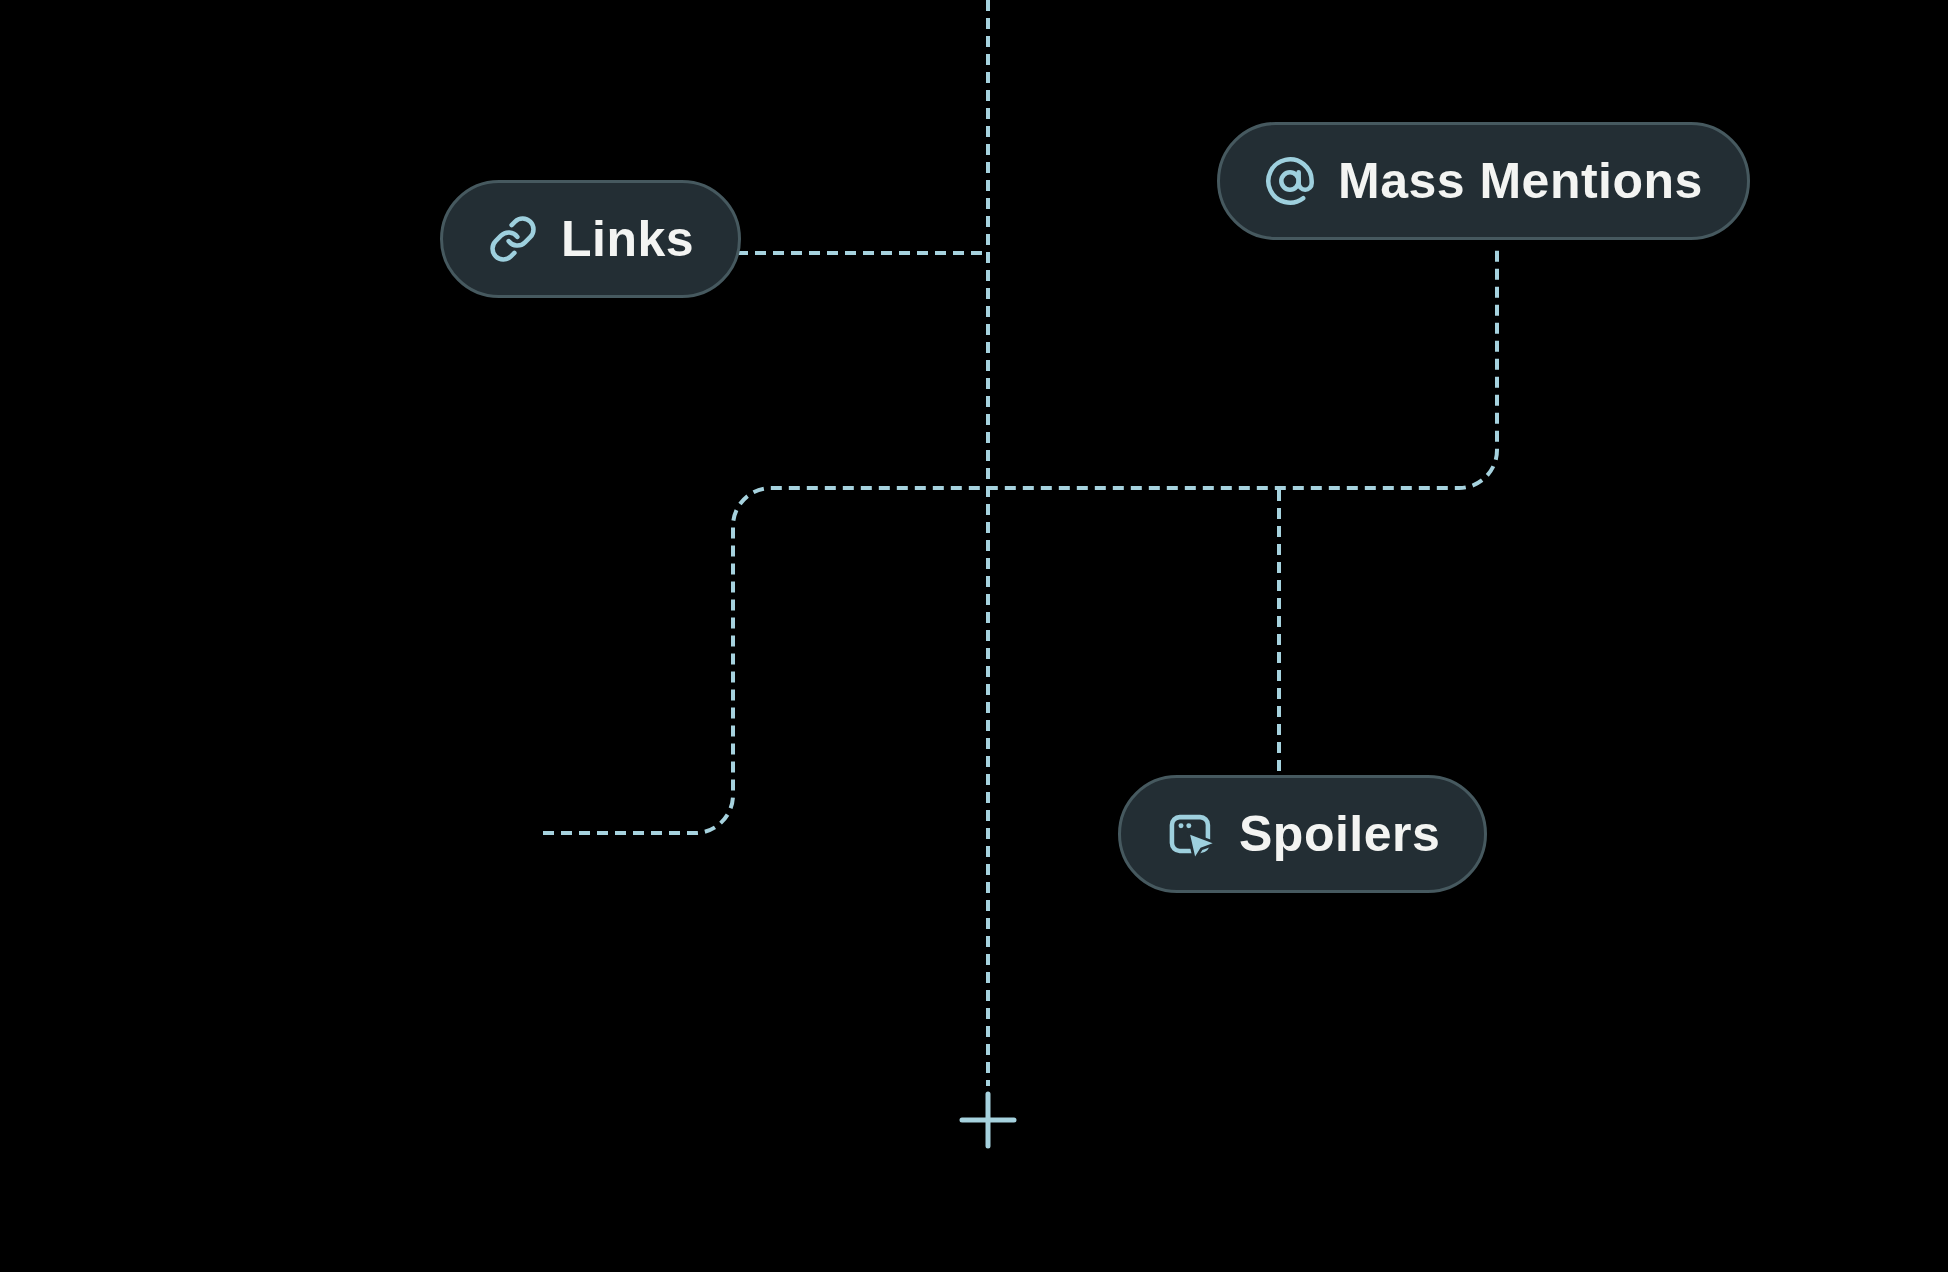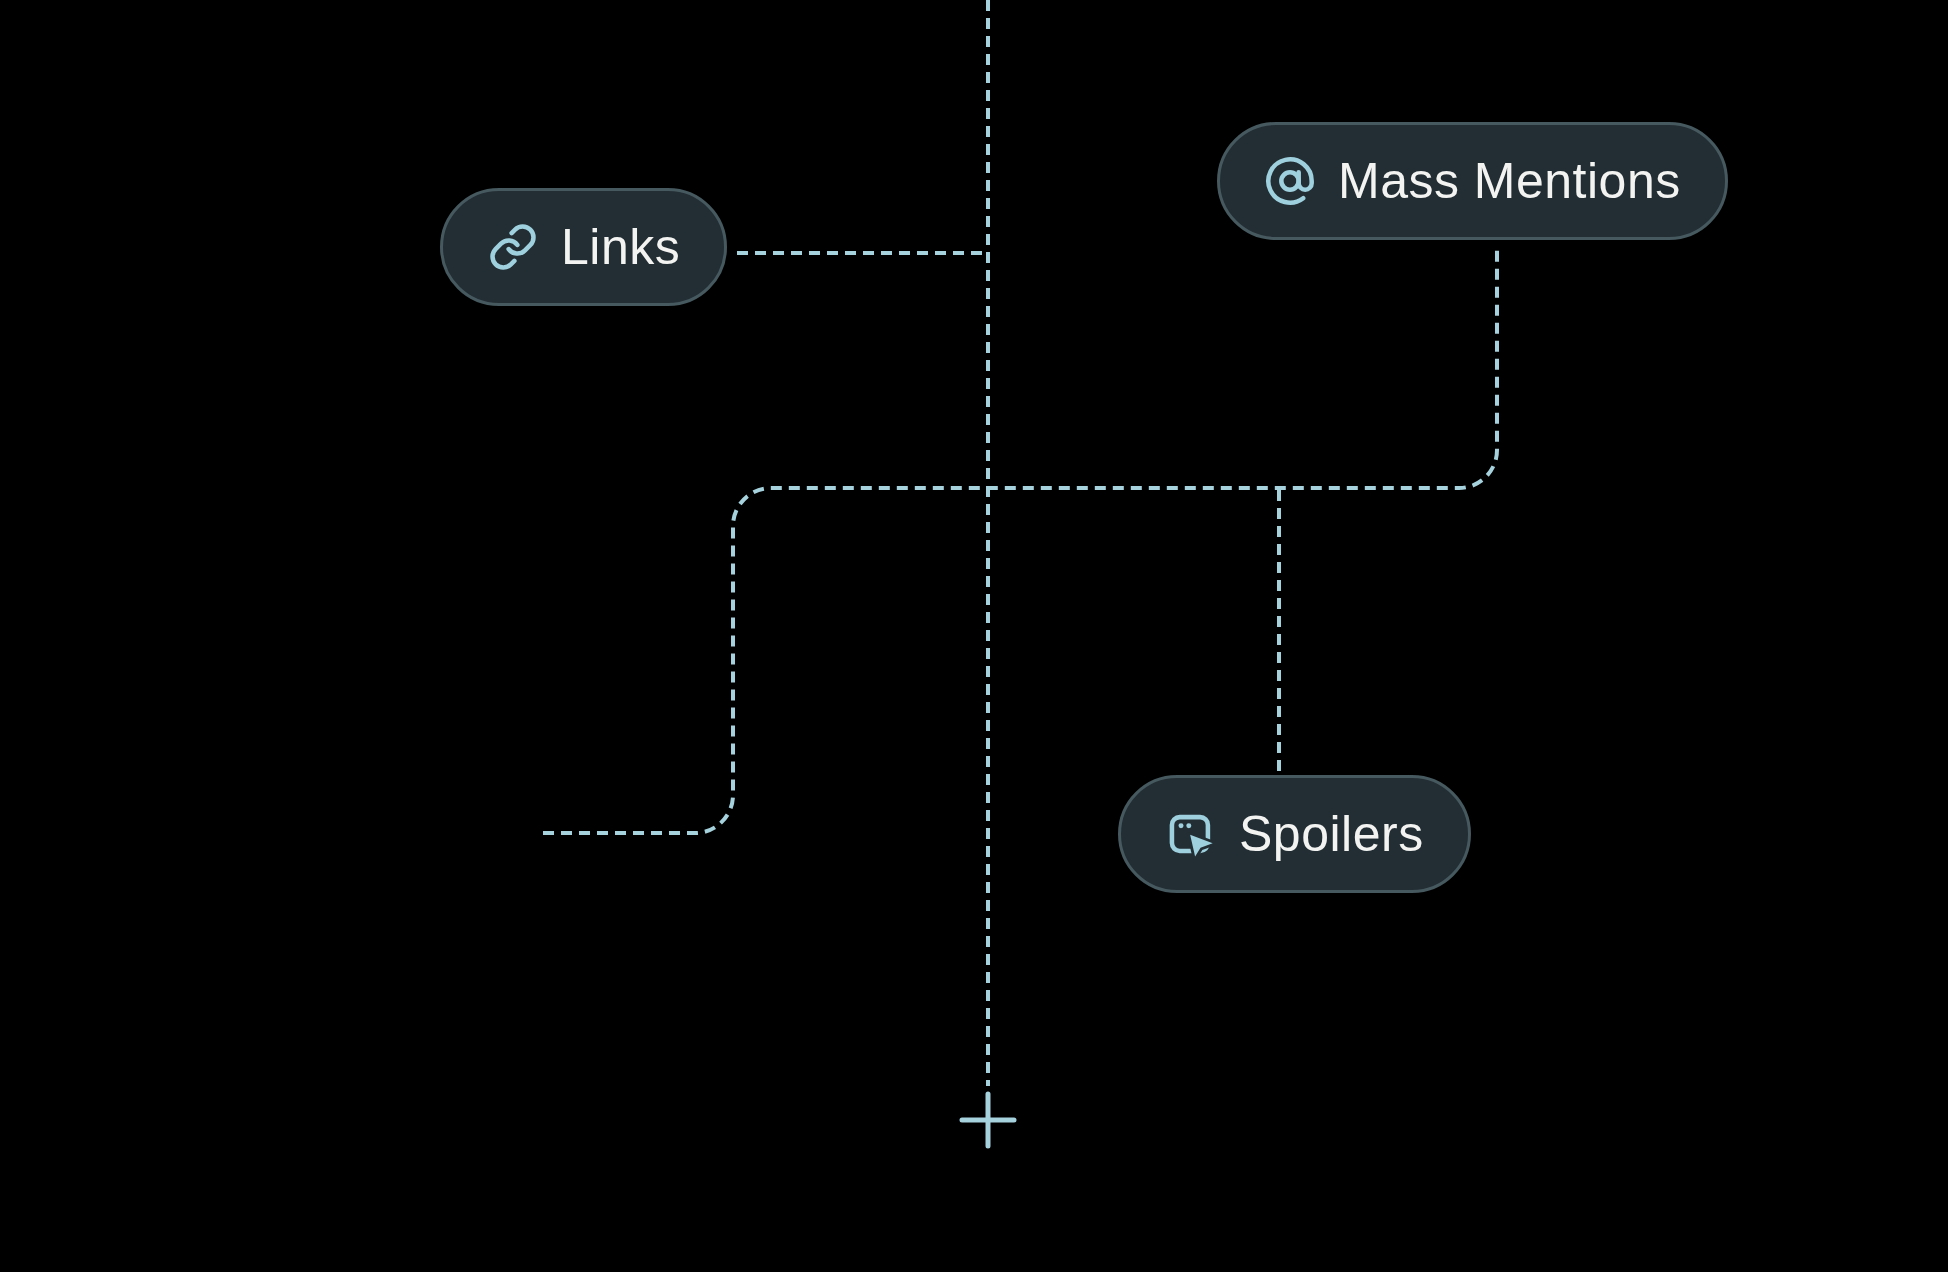--- a/index.html
+++ b/index.html
@@ -41,21 +41,21 @@
     height: 112px;
     background: #232e34;
     border: 3px solid #46595f;
     border-radius: 999px;
     box-sizing: content-box;
     cursor: pointer;
   }
   .pill .label {
     color: #f3f4f2;
     font-size: 50px;
-    font-weight: 400;
+    font-weight: 700;
     letter-spacing: 0.5px;
     white-space: nowrap;
   }
   .pill svg.icon {
     width: 52px;
     height: 52px;
     flex: 0 0 auto;
   }
   .icon-stroke {
     fill: none;
@@ -65,21 +65,21 @@
     stroke-linejoin: round;
   }
   .icon-fill { fill: #9ed0de; }
   .icon-dark-stroke {
     fill: none;
     stroke: #232e34;
     stroke-width: 2;
     stroke-linecap: round;
   }
   .icon-dark-fill { fill: #232e34; }
-  #pill-links         { left: 440px;  top: 188px; }
+  #pill-links         { left: 440px;  top: 180px; }
   #pill-mass-mentions { left: 1217px; top: 122px; }
   #pill-spoilers      { left: 178px;  top: 772px; }
   #pill-invites       { left: 1118px; top: 775px; }
 </style>
 </head>
 <body>
 
 <div class="canvas">
 
   <svg class="connectors" width="1948" height="1272" viewBox="0 0 1948 1272">

